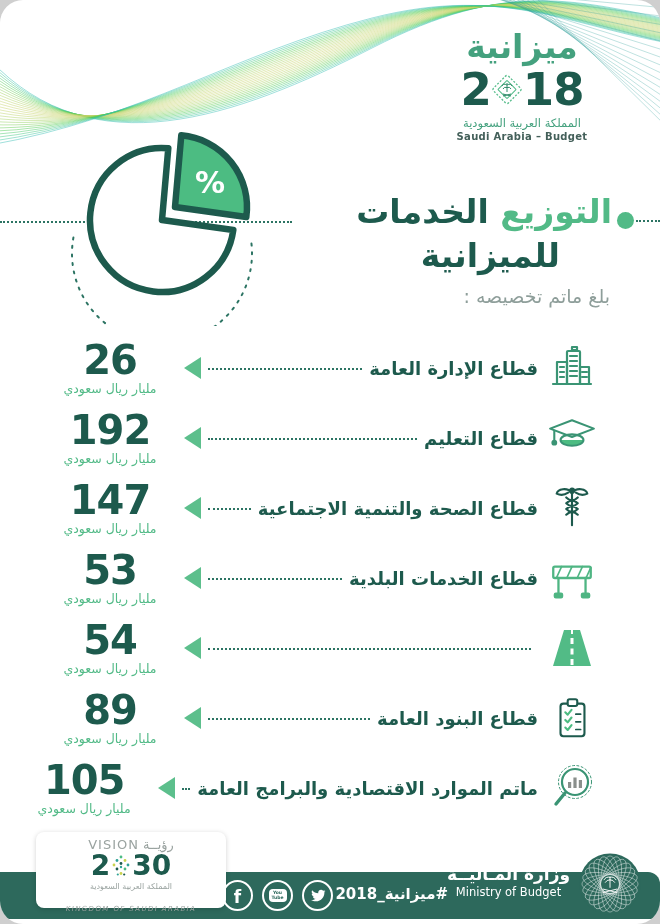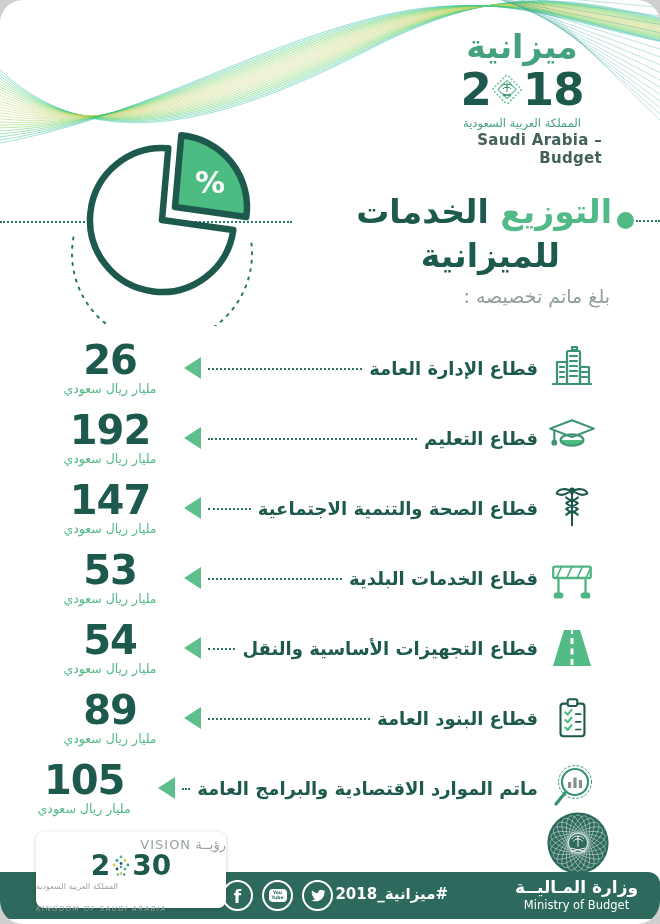--- a/index.html
+++ b/index.html
@@ -12,21 +12,21 @@
 
   
   .deco{position:absolute;top:0;left:0;z-index:0;}
 
   
   .logo{position:absolute;top:30px;right:58px;width:160px;text-align:center;z-index:2;}
   .logo-title{font-size:33px;font-weight:bold;color:var(--mid);line-height:1.05;}
   .logo-year{display:flex;align-items:center;justify-content:center;font-size:45px;font-weight:bold;color:var(--dark);line-height:1;margin-top:2px;letter-spacing:-1px;}
   .logo-emblem{width:30px;height:33px;margin:0 1px;}
   .logo-ar{font-size:11.5px;color:var(--mid);margin-top:4px;}
-  .logo-en{font-size:15px;font-weight:bold;color:#44605a;margin-top:1px;letter-spacing:.3px;text-align:right;}
+  .logo-en{font-size:10px;font-weight:bold;color:#44605a;margin-top:1px;letter-spacing:.3px;}
 
   
   .dotline-left{position:absolute;top:221px;left:0;width:292px;border-top:2px dotted #2c7463;z-index:1;}
   .pie-wrap{position:absolute;top:126px;left:52px;z-index:2;}
 
   
   .bullet{position:absolute;top:212px;right:26px;width:17px;height:17px;border-radius:50%;background:var(--green);z-index:2;}
   .dotline-right{position:absolute;top:220px;right:0;width:24px;border-top:2px dotted #2c7463;z-index:1;}
   .title-block{position:absolute;top:190px;right:48px;width:380px;direction:rtl;text-align:right;z-index:2;}
   .title-l1{font-size:33px;font-weight:bold;line-height:1.35;}
@@ -41,35 +41,35 @@
   .row-icon{flex:none;width:52px;height:52px;display:flex;align-items:center;justify-content:center;margin-left:8px;}
   .row-label{flex:none;font-size:18px;font-weight:bold;color:var(--dark);white-space:nowrap;}
   .leader{flex:1;border-top:2.5px dotted #2c7463;margin:0 7px;transform:translateY(1px);min-width:8px;}
   .arrow{flex:none;width:0;height:0;border-top:11px solid transparent;border-bottom:11px solid transparent;border-right:17px solid var(--arrow);}
   .num-block{flex:none;width:148px;text-align:center;}
   .num{font-size:40px;font-weight:bold;color:var(--dark);line-height:1;letter-spacing:-1px;}
   .unit{font-size:12.5px;color:var(--green);margin-top:1px;}
 
   
   .band{position:absolute;left:0;right:0;bottom:5px;height:47px;background:var(--band);border-radius:0 12px 0 0;z-index:3;}
-  .vision-card{position:absolute;left:36px;bottom:16px;width:190px;height:76px;background:#fff;border-radius:8px;box-shadow:0 1px 5px rgba(0,0,0,.18);z-index:4;padding-top:5px;}
+  .vision-card{position:absolute;left:36px;bottom:16px;width:190px;height:76px;background:#fff;border-radius:8px;box-shadow:0 1px 5px rgba(0,0,0,.18);z-index:4;text-align:center;padding-top:5px;}
   .vision-l1{font-size:13px;color:#9aa3a0;direction:rtl;letter-spacing:1px;}
   .vision-year{display:flex;align-items:center;justify-content:center;font-size:28px;font-weight:bold;color:var(--dark);line-height:1;margin-top:0;}
   .vision-dots{width:20px;height:24px;margin:0 1px;}
   .vision-ar{font-size:8px;color:#9aa3a0;margin-top:2px;}
   .vision-en{font-size:7px;color:#9aa3a0;letter-spacing:1.4px;margin-top:14px;font-style:italic;}
 
   .social{position:absolute;left:222px;bottom:13px;display:flex;gap:9px;z-index:4;}
   .soc{width:31px;height:31px;border:2.5px solid #fff;border-radius:50%;display:flex;align-items:center;justify-content:center;color:#fff;}
   .soc-f{font-size:17px;font-weight:bold;padding-top:2px;}
   .yt-box{background:#fff;border-radius:4px;width:18px;height:13px;display:flex;flex-direction:column;align-items:center;justify-content:center;color:var(--band);font-size:4.5px;font-weight:bold;line-height:1.1;}
 
   .hashtag{position:absolute;left:336px;bottom:21px;width:112px;color:#fff;font-weight:bold;font-size:15px;direction:rtl;text-align:center;z-index:4;}
 
-  .ministry{position:absolute;right:16px;bottom:6px;display:flex;direction:rtl;align-items:center;z-index:4;flex-direction:column;}
+  .ministry{position:absolute;right:16px;bottom:6px;display:flex;direction:rtl;align-items:center;z-index:4;}
   .ministry-emblem{width:68px;height:68px;flex:none;}
   .ministry-text{text-align:center;margin-left:4px;margin-right:6px;padding-bottom:6px;}
   .ministry-ar{font-size:17px;font-weight:bold;color:#fff;direction:rtl;}
   .ministry-en{font-size:11.5px;color:#fff;margin-top:1px;}
 
   svg{display:block;}
 </style>
 </head>
 <body>
 
@@ -240,21 +240,20 @@
       </span>
     </div>
 
     <div class="row">
       <span class="row-icon">
         <svg width="48" height="48" viewBox="0 0 48 48">
           <path d="M16,6 h7 v4 h2 v-4 h7 l11,36 H5 Z" fill="#52bb86"></path>
           <line x1="24" y1="14" x2="24" y2="42" stroke="#fff" stroke-width="3" stroke-dasharray="6 4.5"></line>
         </svg>
       </span>
-      <span class="row-label">قطاع التجهيزات الأساسية والنقل</span>
       <span class="leader"></span>
       <span class="arrow"></span>
       <span class="num-block">
         <div class="num">54</div>
         <div class="unit">مليار ريال سعودي</div>
       </span>
     </div>
 
     <div class="row">
       <span class="row-icon">

